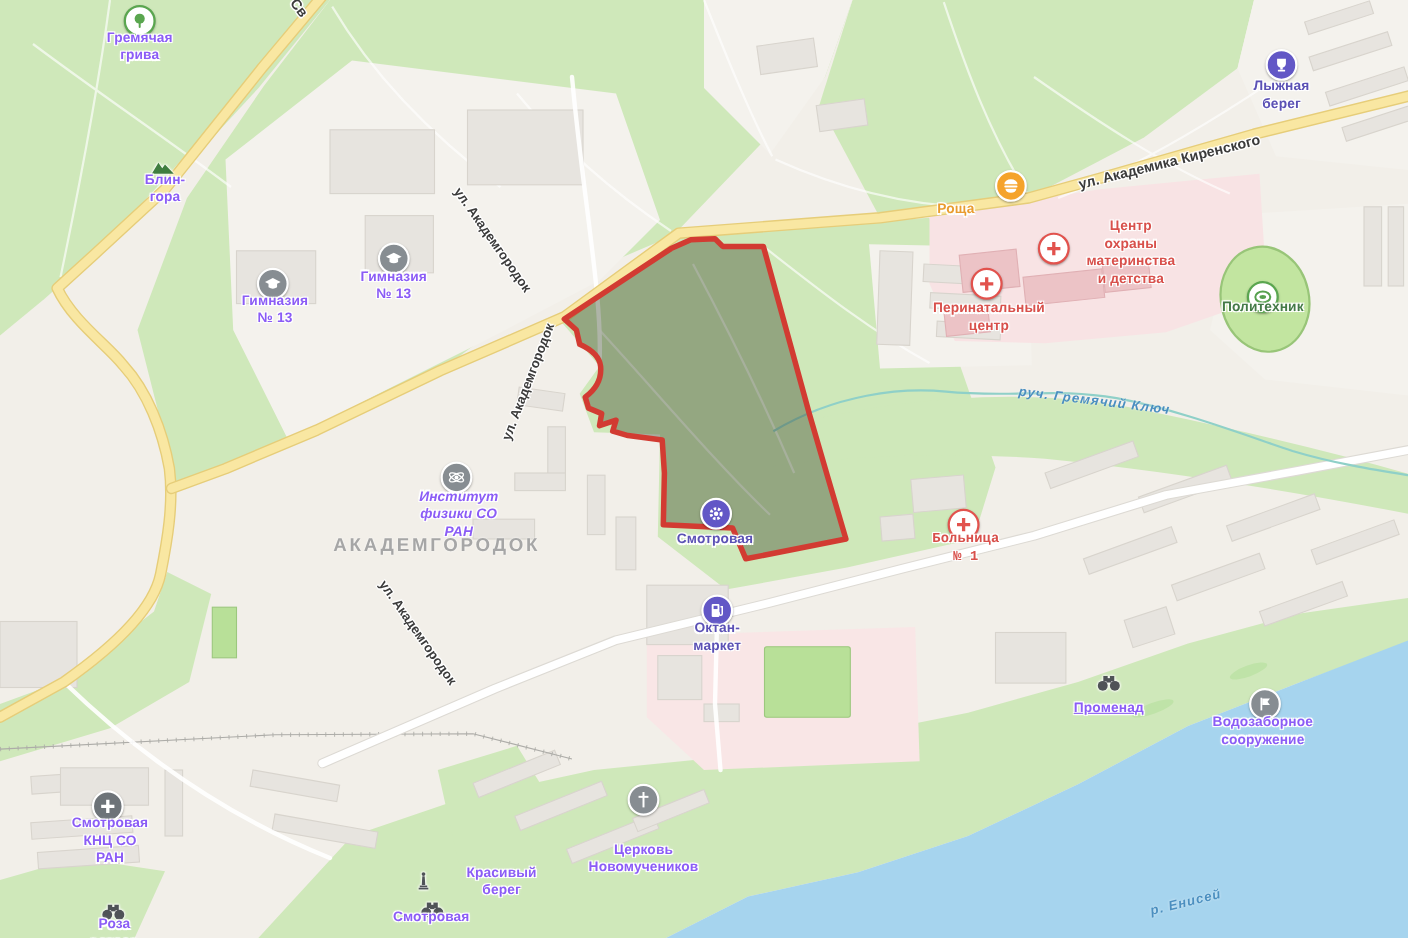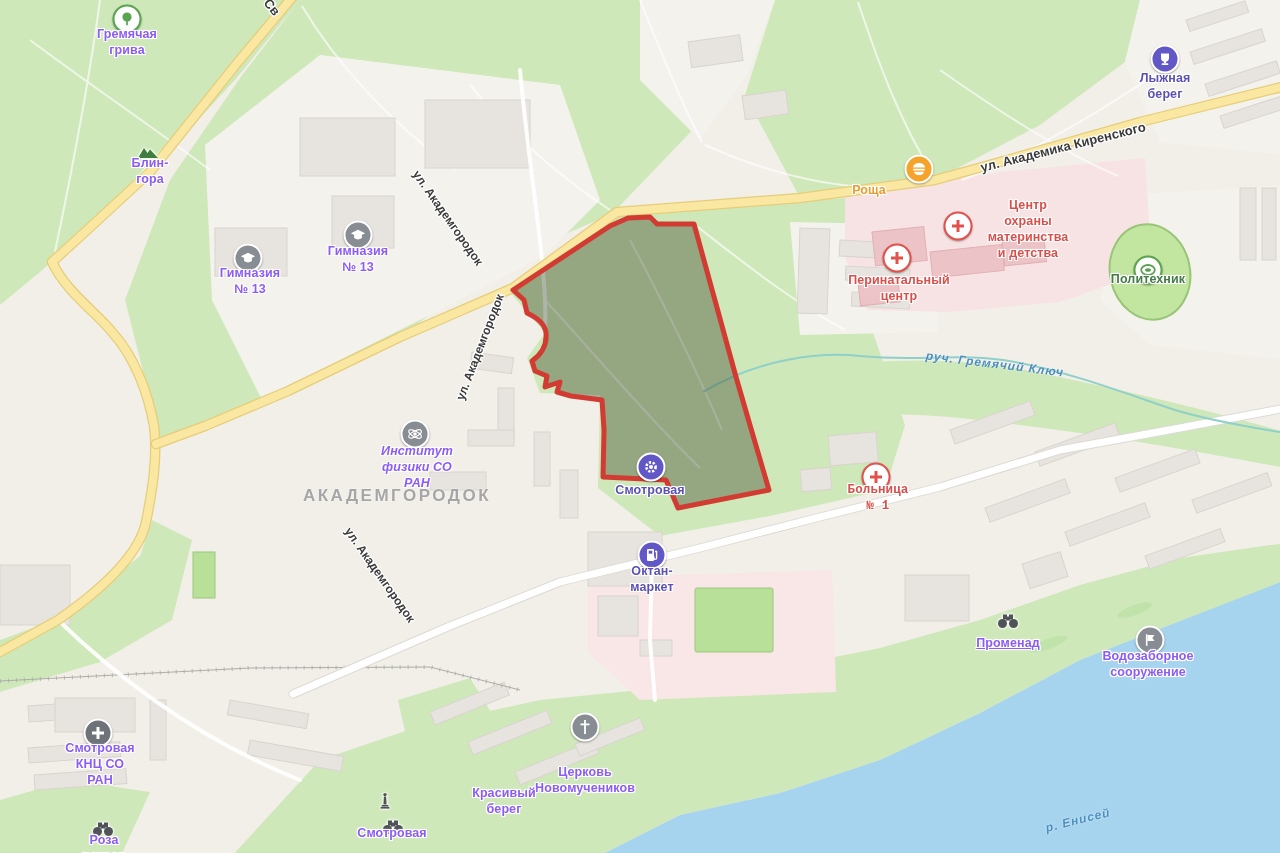--- a/index.html
+++ b/index.html
@@ -377,21 +377,21 @@
       </div>
       <div class="poi">
         <span class="poi-icon ic-plain" style="left: 385px; top: 801px;">
           <svg width="12" height="18" viewBox="0 0 12 18">
             <circle cx="6" cy="2.6" r="1.7" fill="#4f5357"></circle>
             <path d="M4.9 4.5 h2.2 l.5 8 h-3.2 Z" fill="#4f5357"></path>
             <rect x="2.6" y="13" width="6.8" height="1.6" fill="#4f5357"></rect>
             <rect x="1.6" y="15" width="8.8" height="1.6" fill="#4f5357"></rect>
           </svg>
         </span>
-        <div class="poi-label lbl-gray" style="left: 456px; top: 801px; margin-left: 48px;">Красивый берег</div>
+        <div class="poi-label lbl-gray" style="left: 456px; top: 801px;">Красивый берег</div>
       </div>
       <div class="poi">
         <span class="poi-icon ic-plain" style="left: 393px; top: 827px;">
           <svg width="24" height="15" viewBox="0 0 24 15">
             <rect x="7" y="1" width="4" height="5" fill="#4f5357"></rect>
             <rect x="13" y="1" width="4" height="5" fill="#4f5357"></rect>
             <rect x="10" y="3" width="4" height="4" fill="#4f5357"></rect>
             <circle cx="6.5" cy="10" r="4.5" fill="#4f5357"></circle>
             <circle cx="17.5" cy="10" r="4.5" fill="#4f5357"></circle>
           </svg>

